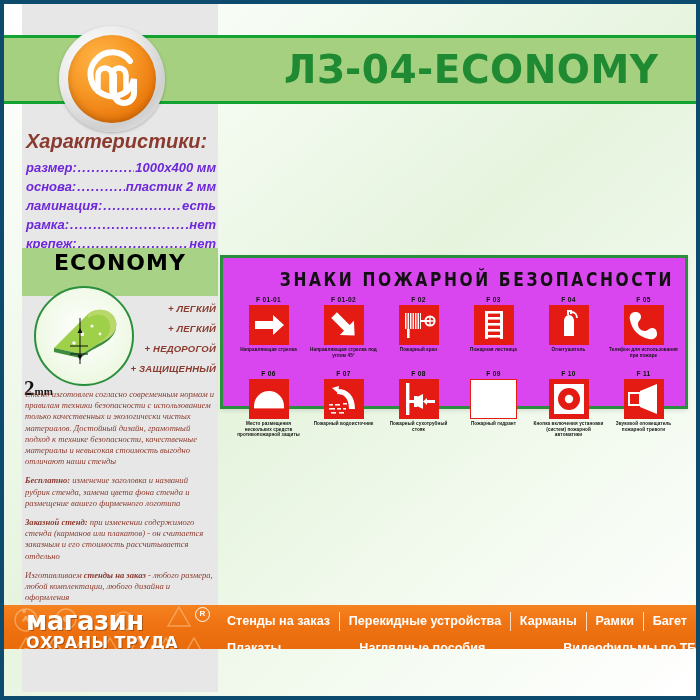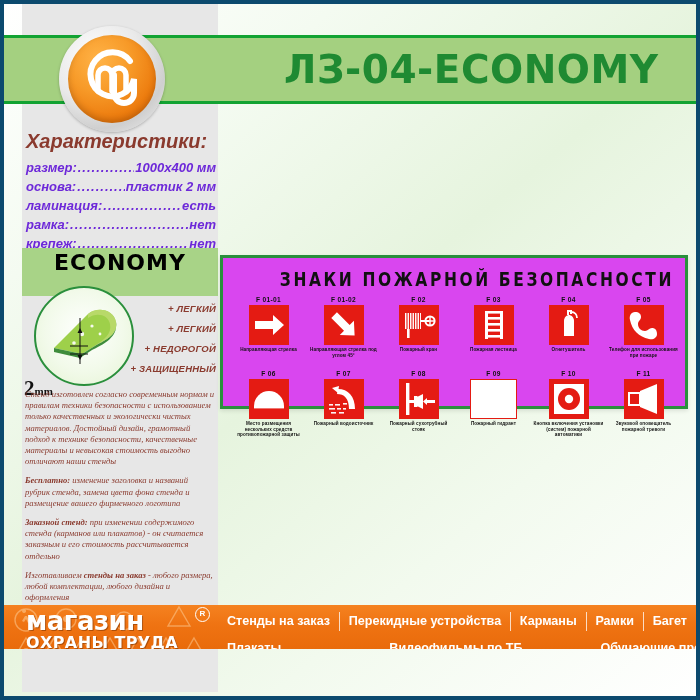--- a/index.html
+++ b/index.html
@@ -478,19 +478,20 @@
       <div class="navlink">Карманы</div>
       <div class="sep"></div>
       <div class="navlink">Рамки</div>
       <div class="sep"></div>
       <div class="navlink">Багет</div>
     </div>
 
     <div class="navrow r2">
       <div class="navlink">Плакаты</div>
       <div class="sep"></div>
+      <div class="navlink">Наглядные пособия</div>
       <div class="sep"></div>
       <div class="navlink">Видеофильмы по ТБ</div>
       <div class="sep"></div>
       <div class="navlink">Обучающие программы</div>
     </div>
   </div>
 </div>
 
 </body></html>

